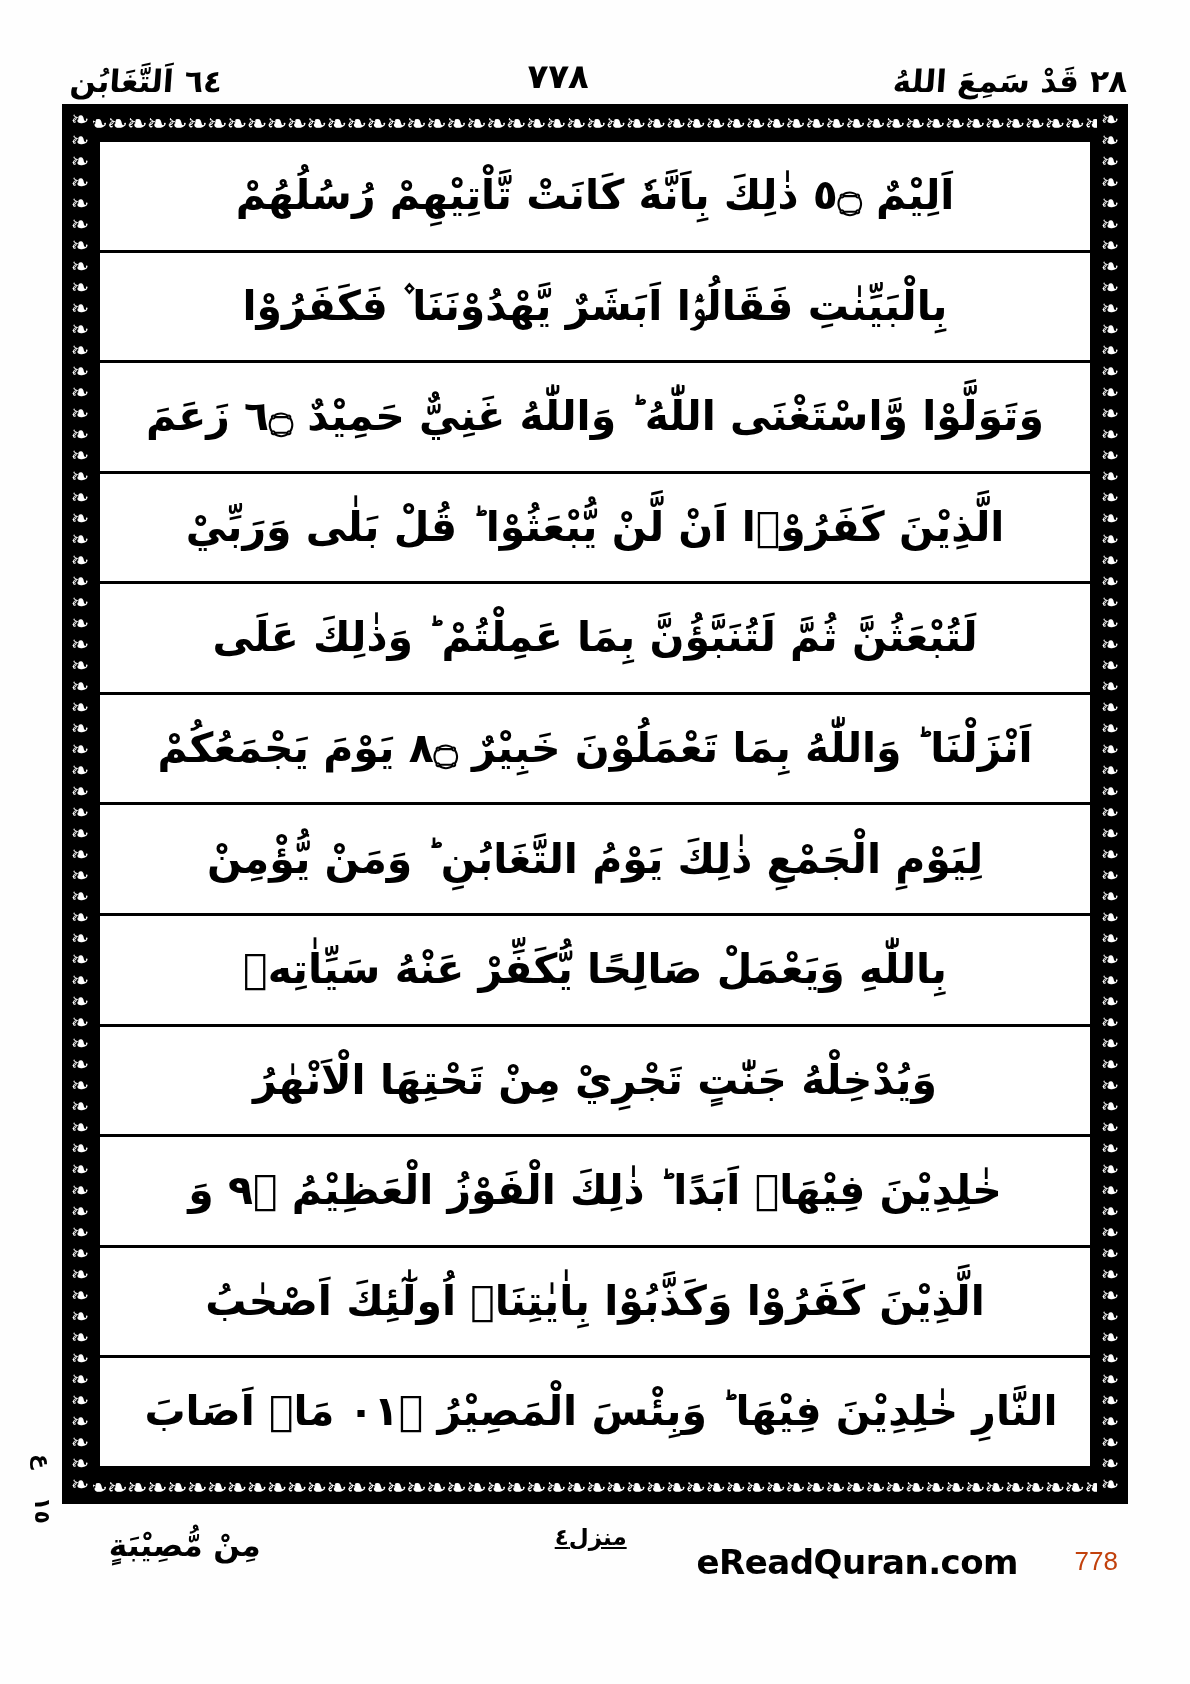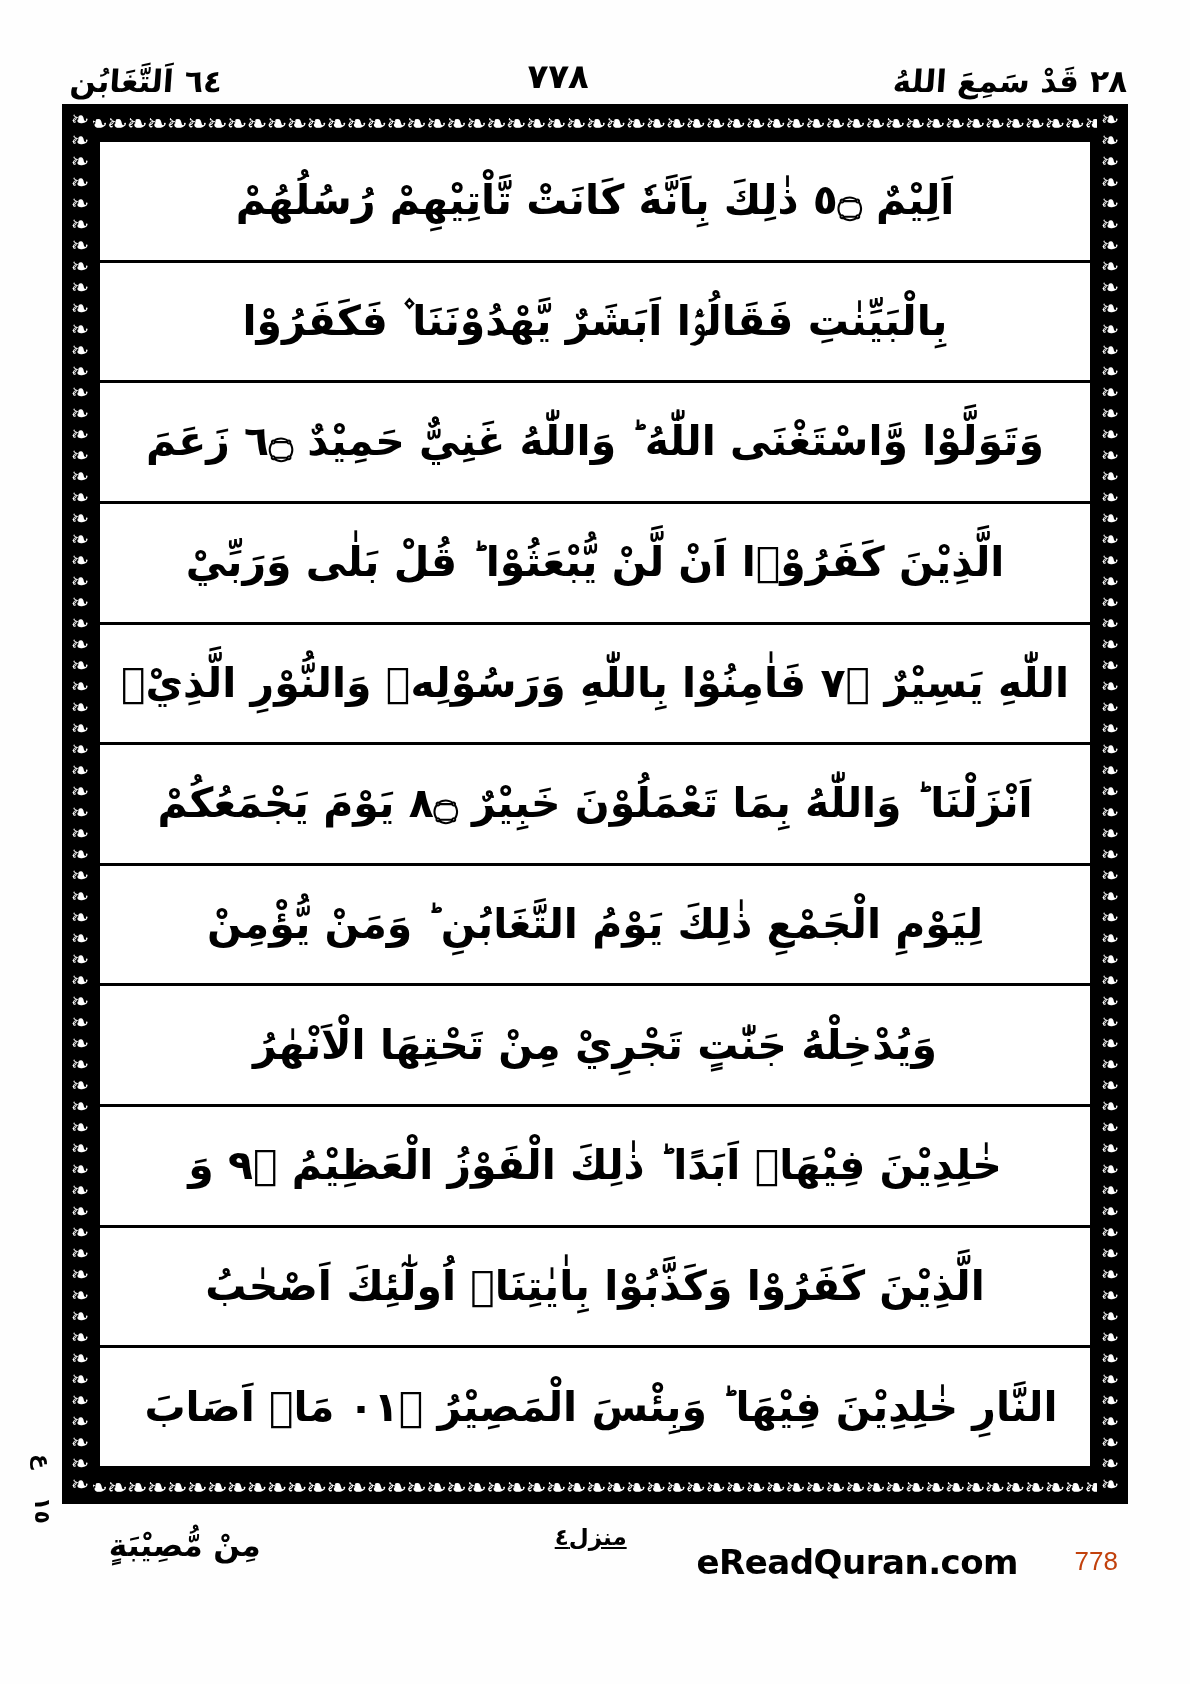--- a/index.html
+++ b/index.html
@@ -398,27 +398,30 @@
       <div class="ayah-line">
         <div class="ayah-text">بِالْبَيِّنٰتِ فَقَالُوْۤا اَبَشَرٌ يَّهْدُوْنَنَا ۫ فَكَفَرُوْا</div>
       </div>
       <div class="ayah-line">
         <div class="ayah-text">وَتَوَلَّوْا وَّاسْتَغْنَى اللّٰهُ ؕ وَاللّٰهُ غَنِيٌّ حَمِيْدٌ ۝٦ زَعَمَ</div>
       </div>
       <div class="ayah-line">
         <div class="ayah-text">الَّذِيْنَ كَفَرُوْۤا اَنْ لَّنْ يُّبْعَثُوْا ؕ قُلْ بَلٰى وَرَبِّيْ</div>
       </div>
       <div class="ayah-line">
-        <div class="ayah-text">اللّٰهِ يَسِيْرٌ ۝٧ فَاٰمِنُوْا بِاللّٰهِ وَرَسُوْلِهٖ وَالنُّوْرِ الَّذِيْۤ</div>
+        <div class="ayah-text">لَتُبْعَثُنَّ ثُمَّ لَتُنَبَّؤُنَّ بِمَا عَمِلْتُمْ ؕ وَذٰلِكَ عَلَى</div>
       </div>
       <div class="ayah-line">
         <div class="ayah-text">اَنْزَلْنَا ؕ وَاللّٰهُ بِمَا تَعْمَلُوْنَ خَبِيْرٌ ۝٨ يَوْمَ يَجْمَعُكُمْ</div>
       </div>
       <div class="ayah-line">
         <div class="ayah-text">لِيَوْمِ الْجَمْعِ ذٰلِكَ يَوْمُ التَّغَابُنِ ؕ وَمَنْ يُّؤْمِنْ</div>
+      </div>
+      <div class="ayah-line">
+        <div class="ayah-text">بِاللّٰهِ وَيَعْمَلْ صَالِحًا يُّكَفِّرْ عَنْهُ سَيِّاٰتِهٖ</div>
       </div>
       <div class="ayah-line">
         <div class="ayah-text">وَيُدْخِلْهُ جَنّٰتٍ تَجْرِيْ مِنْ تَحْتِهَا الْاَنْهٰرُ</div>
       </div>
       <div class="ayah-line">
         <div class="ayah-text">خٰلِدِيْنَ فِيْهَاۤ اَبَدًا ؕ ذٰلِكَ الْفَوْزُ الْعَظِيْمُ ۝٩ وَ</div>
       </div>
       <div class="ayah-line">
         <div class="ayah-text">الَّذِيْنَ كَفَرُوْا وَكَذَّبُوْا بِاٰيٰتِنَاۤ اُولٰٓئِكَ اَصْحٰبُ</div>
       </div>

